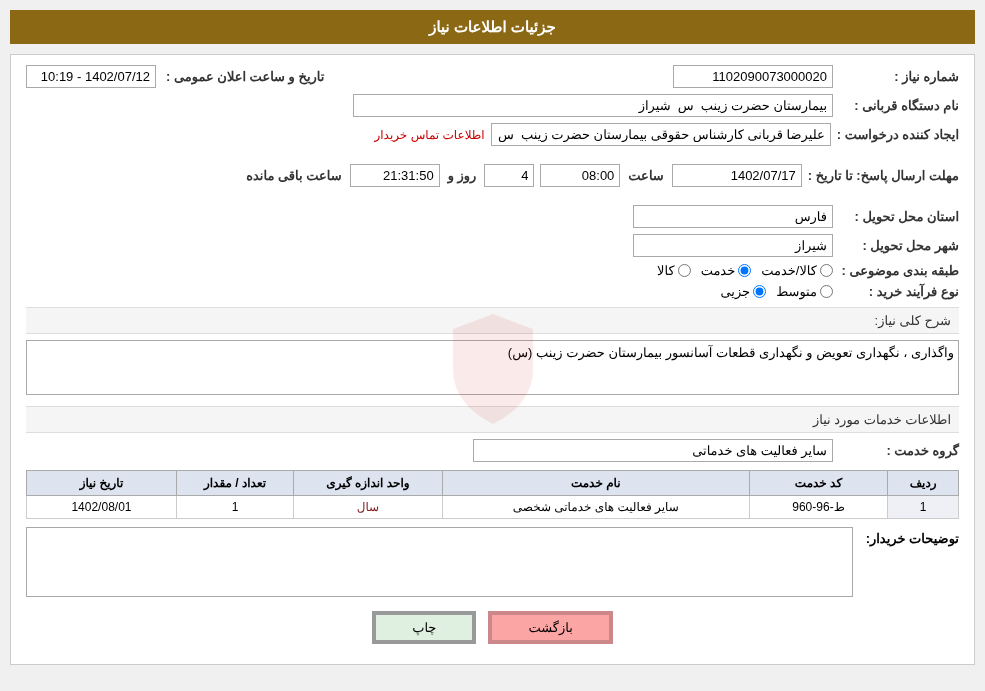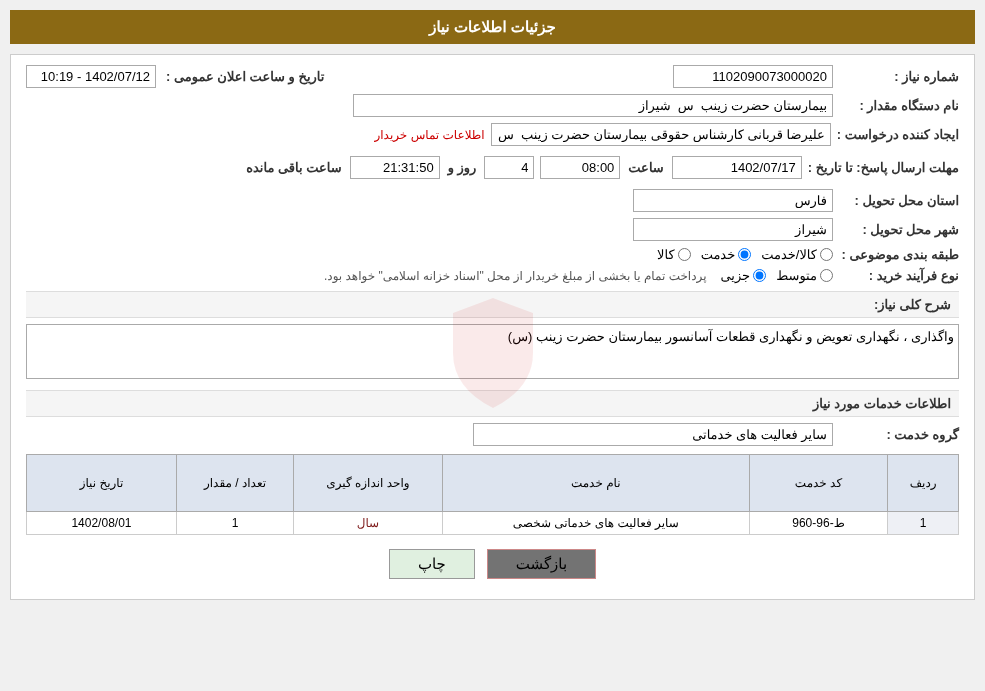--- a/index.html
+++ b/index.html
@@ -72,21 +72,21 @@
     }
     .radio-item {
       display: flex;
       align-items: center;
       gap: 3px;
     }
     .section-title {
       background: #f5f5f5;
       border-top: 1px solid #ddd;
       border-bottom: 1px solid #ddd;
-      font-weight: bold;
+      font-weight: normal;
       padding: 5px 8px;
       margin: 8px 0 6px 0;
       color: #333;
       font-size: 13px;
     }
     .textarea-field {
       width: 100%;
       height: 70px;
       border: 1px solid #aaa;
       padding: 4px;
@@ -99,23 +99,23 @@
       margin: 8px 0;
     }
     table {
       width: 100%;
       border-collapse: collapse;
       font-size: 12px;
     }
     table th {
       background: #dde4ef;
       border: 1px solid #aaa;
-      padding: 21px 8px;
+      padding: 5px 8px;
       text-align: center;
-      font-weight: normal;
+      font-weight: bold;
     }
     table td {
       border: 1px solid #ccc;
       padding: 4px 20px;
       text-align: center;
     }
     table td.red { color: #7f1d1d; }
     .row-num {
       background: #eef0f5;
     }
@@ -133,32 +133,32 @@
       padding-top: 4px;
     }
     .action-row {
       display: flex;
       justify-content: center;
       gap: 12px;
       margin-top: 14px;
       padding-bottom: 10px;
     }
     .btn {
-      padding: 5px 28px;
-      border: 1px solid #22c55e;
+      padding: 5px 36px;
+      border: 4px solid #22c55e;
       cursor: pointer;
-      font-size: 15px;
+      font-size: 13px;
       font-family: Tahoma, Arial, sans-serif;
     }
     .btn-print {
       background: #e0f0e0;
       border-color: #999;
     }
     .btn-back {
-      background: #737373;
+      background: #fca5a5;
       border-color: #c88;
     }
     .watermark-area {
       position: relative;
     }
     .watermark-area .watermark {
       position: absolute;
       top: 50%;
       left: 50%;
       transform: translate(-50%, -50%);
@@ -184,34 +184,34 @@
 
     <div class="form-row">
       <span class="label">شماره نیاز :</span>
       <input class="input-field input-small" type="text" readonly="" value="1102090073000020" style="">
       <span style="flex:1"></span>
       <span class="label" style="min-width:auto;margin-left:4px;">تاریخ و ساعت اعلان عمومی :</span>
       <input class="input-field input-date" type="text" readonly="" value="1402/07/12 - 10:19" style="">
     </div>
 
     <div class="form-row">
-      <span class="label">نام دستگاه مقدار :</span>
+      <span class="label">نام دستگاه قربانی :</span>
       <input class="input-field input-full" type="text" readonly="" value="بیمارستان حضرت زینب  س  شیراز" style="">
     </div>
 
     <div class="form-row">
       <span class="label">ایجاد کننده درخواست :</span>
       <input class="input-field" style="width: 340px;" type="text" readonly="" value="علیرضا قربانی کارشناس حقوقی بیمارستان حضرت زینب  س  شیراز">
       <a class="link-text">اطلاعات تماس خریدار</a>
     </div>
 
     <div class="form-row">
       <span class="label">مهلت ارسال پاسخ: تا تاریخ :</span>
       <input class="input-field input-date" type="text" readonly="" value="1402/07/17" style="">
-      <span class="inline-label" style="margin:0 2px;text-align:center;">ساعت</span>
+      <span class="inline-label" style="margin:16px 2px;text-align:center;">ساعت</span>
       <input class="input-field input-time" type="text" readonly="" value="08:00" style="">
       <input class="input-field input-days" type="text" readonly="" value="4" style="">
       <span class="inline-label" style="margin:0 2px;">روز و</span>
       <input class="input-field input-remain" type="text" readonly="" value="21:31:50" style="">
       <span class="inline-label" style="margin:8px 2px;text-align:center;">ساعت باقی مانده</span>
     </div>
 
     <div class="form-row">
       <span class="label">استان محل تحویل :</span>
       <input class="input-field" style="width: 200px;" type="text" readonly="" value="فارس">
@@ -245,21 +245,20 @@
       <div class="radio-group">
         <div class="radio-item">
           <input type="radio" name="process" style="">
           <span>متوسط</span>
         </div>
         <div class="radio-item">
           <input type="radio" name="process" checked="" style="">
           <span>جزیی</span>
         </div>
       </div>
-      <span style="color:#555;font-size:12px;margin-right:8px;">پرداخت تمام یا بخشی از مبلغ خریدار از محل "اسناد خزانه اسلامی" خواهد بود.</span>
     </div>
 
     <div class="section-title">
       <span>شرح کلی نیاز:</span>
     </div>
     <div class="watermark-area" style="position:relative;margin-bottom:8px;">
       
       <svg class="watermark" viewBox="0 0 100 120" style="position:absolute;top:50%;left:50%;transform:translate(-50%,-50%);width:120px;height:120px;opacity:0.08;pointer-events:none;">
         <path d="M50 5 L90 20 L90 60 Q90 95 50 115 Q10 95 10 60 L10 20 Z" fill="#cc0000"></path>
         <path d="M50 25 L70 32 L70 58 Q70 78 50 90 Q30 78 30 58 L30 32 Z" fill="none" stroke="#cc0000" stroke-width="2"></path>
@@ -294,20 +293,24 @@
     <td>ط-96-960</td>
     <td>سایر فعالیت های خدماتی شخصی</td>
     <td class="red">سال</td>
     <td>1</td>
     <td>1402/08/01</td>
   </tr>
           </tbody>
       </table>
     </div>
 
+    <div class="buyer-notes-row">
+      <span class="buyer-notes-label">توضیحات خریدار:</span>
+      <textarea class="textarea-field" style="height: 70px; flex: 1 1 0%;"></textarea>
+    </div>
 
     <div class="action-row">
       <button class="btn btn-back">بازگشت</button>
       <button class="btn btn-print">چاپ</button>
     </div>
 
   </div>
 </div>
 
 </body></html>

